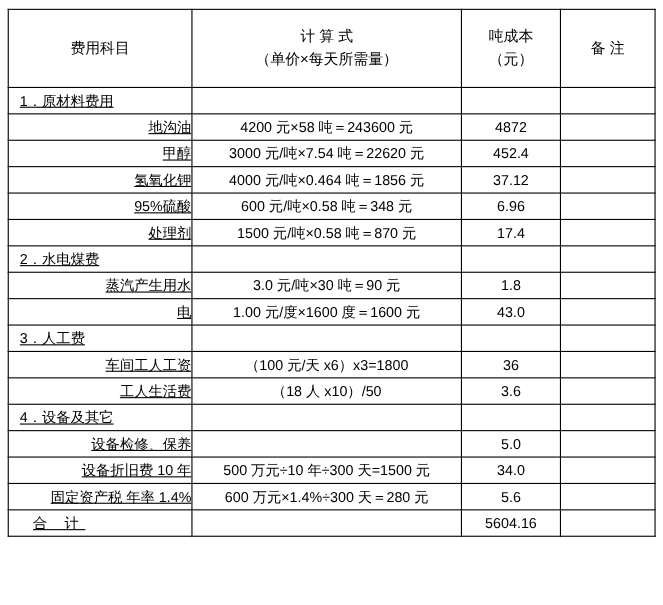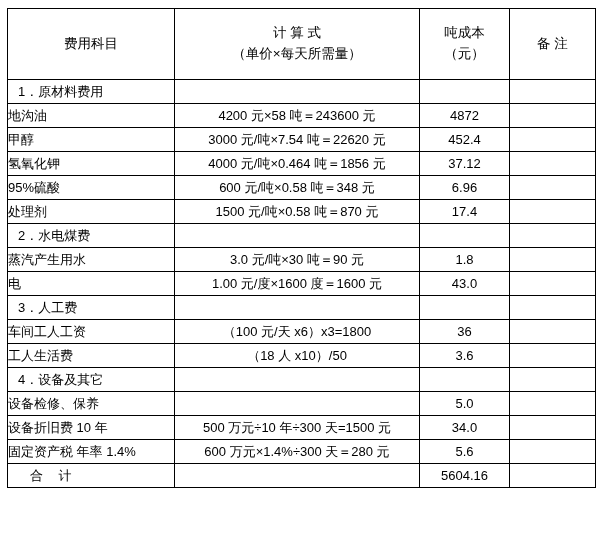--- a/index.html
+++ b/index.html
@@ -52,23 +52,23 @@
     line-height: 1.55;
     font-size: 13.5px;
     white-space: normal;
     vertical-align: middle;
   }
   thead td.head-formula .l1 { display: block; }
   thead td.head-formula .l2 { display: block; }
   thead td.head-cost .l1 { display: block; }
   thead td.head-cost .l2 { display: block; }
 
-  td.item-cell { text-align: center; }
+  td.item-cell { text-align: center; text-decoration: underline; }
   td.item-cell.group { text-align: left; padding-left: 10px; }
-  td.item-cell.sub { text-align: left; }
+  td.item-cell.sub { text-align: right; }
   td.formula-cell { text-align: center; font-size: 12.5px; }
   td.cost-cell { text-align: center; }
   td.remark-cell { text-align: center; }
 
   tr.total-row td.item-cell {
     letter-spacing: 6px;
     padding-left: 22px;
     text-align: left;
   }
 </style>

